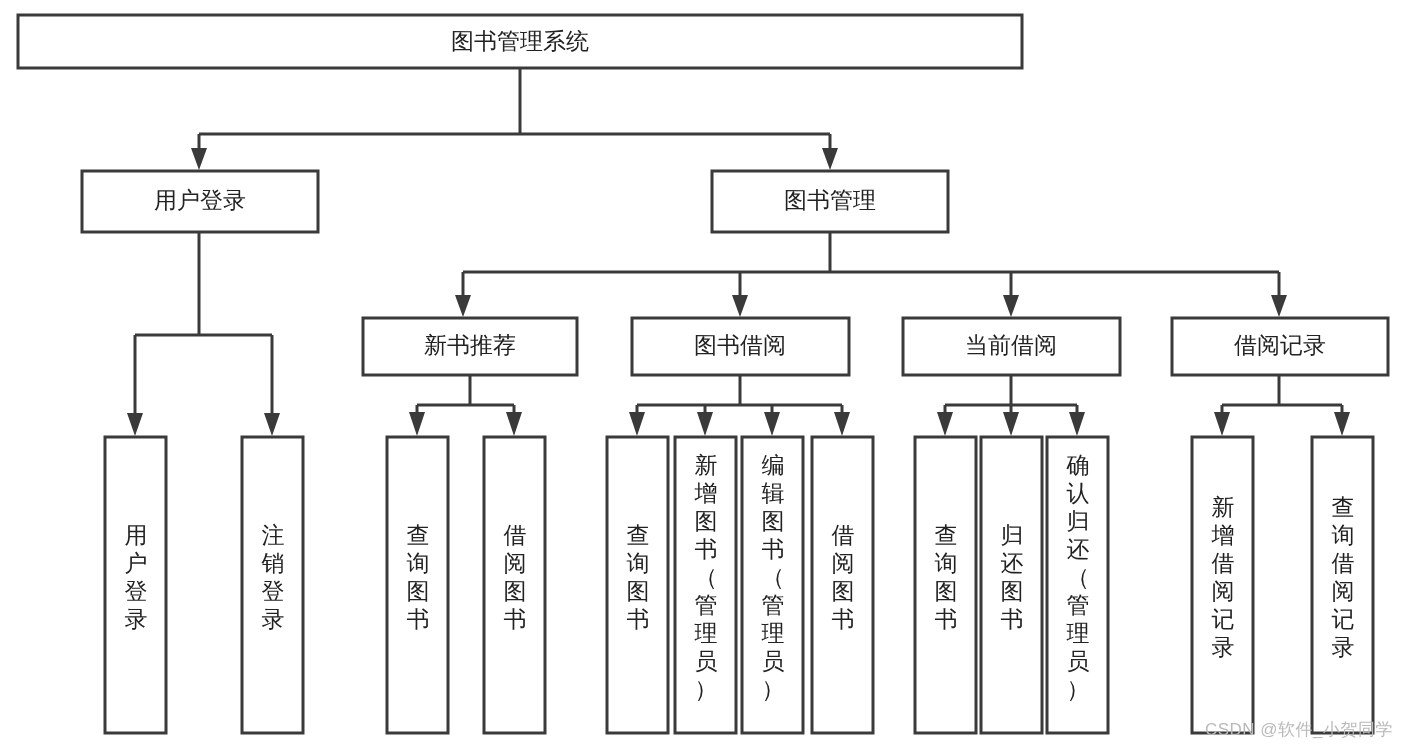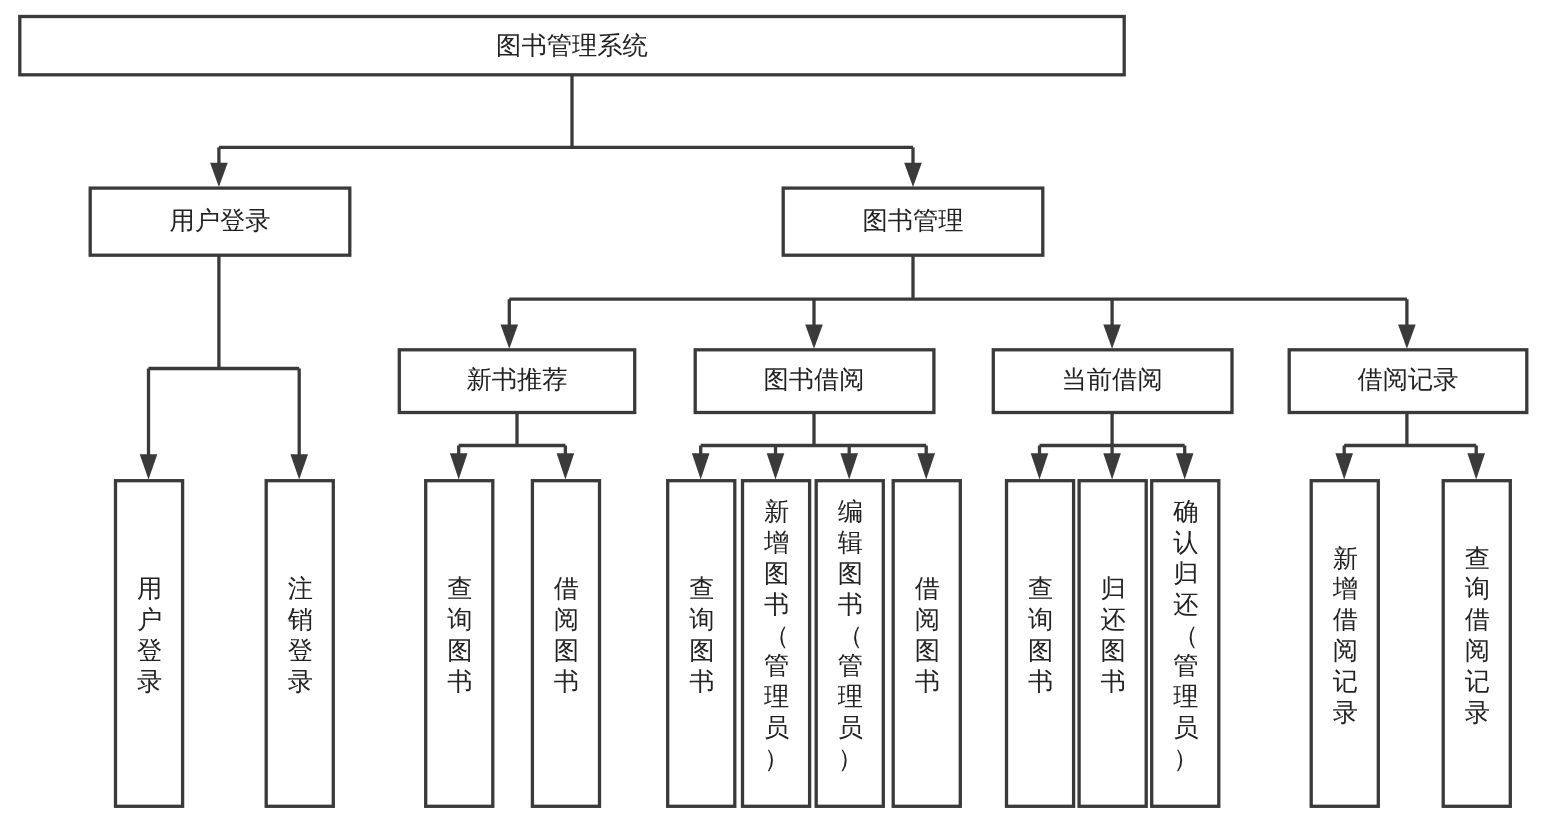--- a/index.html
+++ b/index.html
@@ -220,13 +220,14 @@
       <rect class="node-rect" x="1192" y="437" width="61" height="296"></rect>
       <text class="vlabel vtext" x="1223" y="515"><tspan x="1223" y="515">新</tspan><tspan x="1223" y="543">增</tspan><tspan x="1223" y="571">借</tspan><tspan x="1223" y="599">阅</tspan><tspan x="1223" y="627">记</tspan><tspan x="1223" y="655">录</tspan></text>
     </g>
     <g>
       <rect class="node-rect" x="1312" y="437" width="61" height="296"></rect>
       <text class="vlabel vtext" x="1343" y="515"><tspan x="1343" y="515">查</tspan><tspan x="1343" y="543">询</tspan><tspan x="1343" y="571">借</tspan><tspan x="1343" y="599">阅</tspan><tspan x="1343" y="627">记</tspan><tspan x="1343" y="655">录</tspan></text>
     </g>
 
   </svg>
 
+  <div class="watermark">CSDN @软件_小贺同学</div>
 </div>
 
 </body></html>

